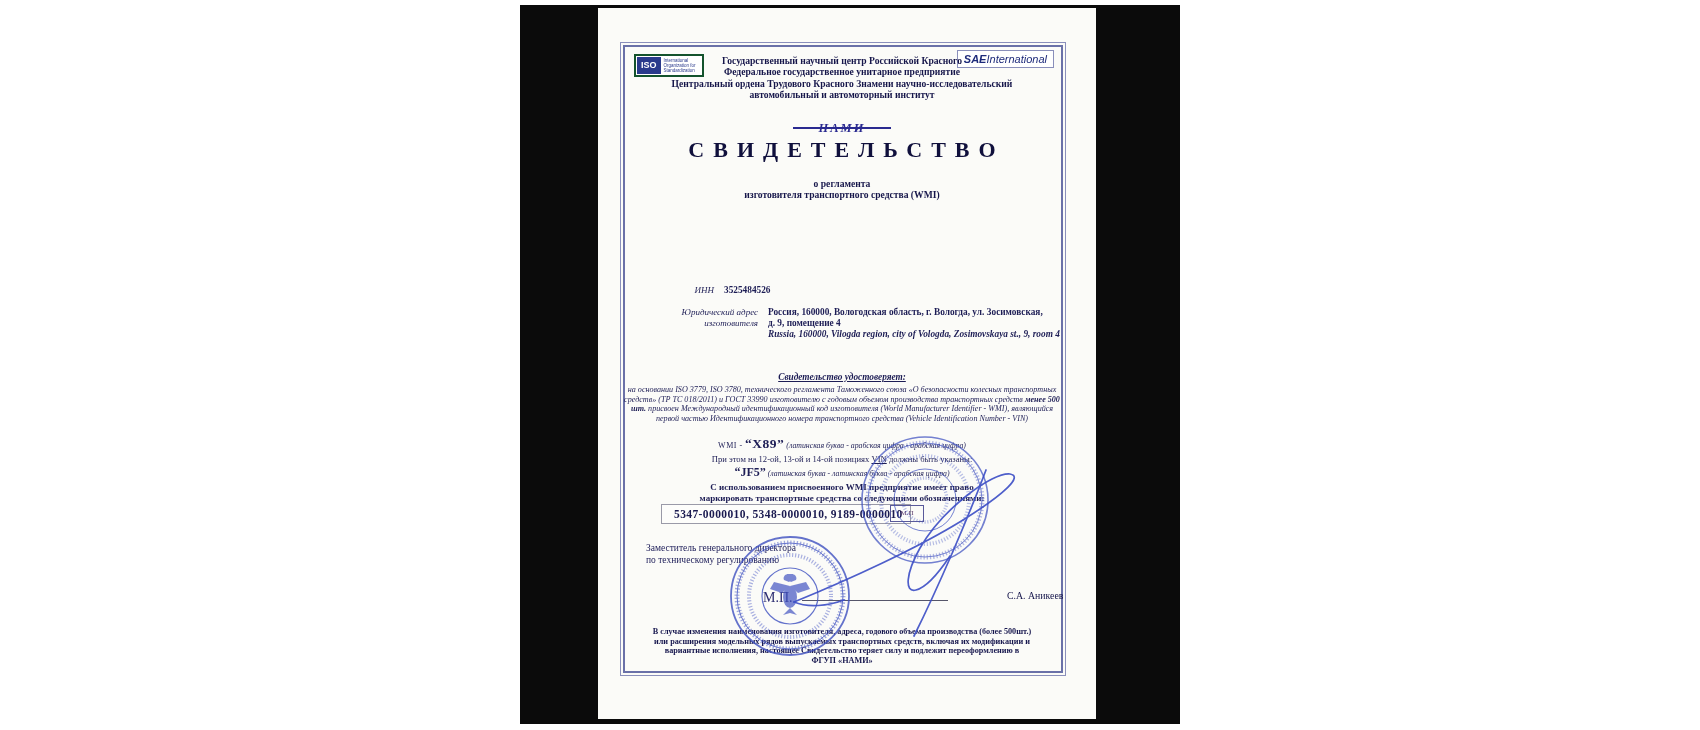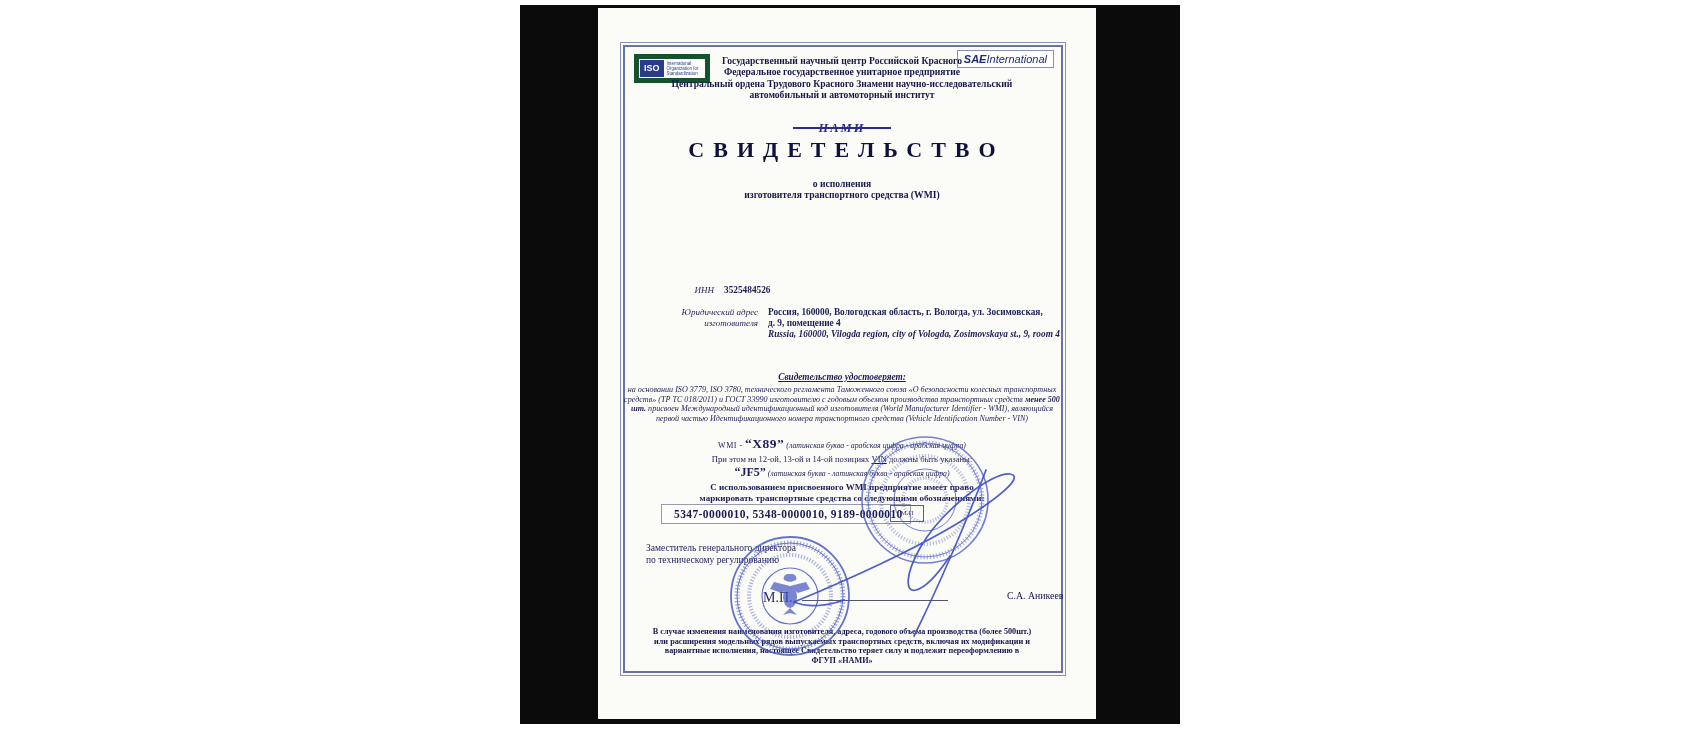--- a/index.html
+++ b/index.html
@@ -7,21 +7,21 @@
   .stage{position:absolute;left:520px;top:5px;width:660px;height:719px;background:#0b0b0b;}
   .page{position:absolute;left:78px;top:3px;width:498px;height:711px;background:#fbfbf8;}
   .frame-outer{position:absolute;left:22px;top:34px;width:440px;height:628px;
     border:1px solid #8a8fbb;padding:2px;box-sizing:content-box;}
   .frame-inner{position:absolute;inset:2px;border:2px solid #6a71a8;}
   .content{position:absolute;left:22px;top:34px;width:444px;height:632px;color:#1d1d55;}
   .abs{position:absolute;}
   .ctr{left:0;right:0;text-align:center;}
 
   
-  .iso-logo{display:flex;align-items:stretch;border:5px solid #14532d;background:#fff;padding:1px;}
+  .iso-logo{display:flex;align-items:stretch;border:2px solid #14532d;background:#fff;padding:1px;}
   .iso-box{background:#2a3a8c;color:#fff;font-weight:bold;font-size:9px;line-height:17px;
     padding:0 4px;font-family:"Liberation Sans",sans-serif;}
   .iso-cap{font-size:4.5px;line-height:5px;color:#2a3a8c;padding:1px 3px;width:34px;
     font-family:"Liberation Sans",sans-serif;}
   .sae-logo{border:1px solid #8a8fbb;background:#fff;padding:2px 6px;font-size:11px;color:#1d2a7a;
     font-family:"Liberation Sans",sans-serif;white-space:nowrap;}
   .sae-bold{font-weight:bold;font-style:italic;}
   .sae-rest{font-style:italic;}
 
   .header{font-size:9.6px;font-weight:bold;line-height:11.4px;color:#16164a;}
@@ -91,21 +91,21 @@
       <div class="abs ctr" style="top:76px;">
         <span class="nami">
           <span class="nami-line"></span>
           <span class="nami-text">НАМИ</span>
         </span>
       </div>
 
       <div class="abs ctr title" style="top:95px;">СВИДЕТЕЛЬСТВО</div>
 
       <div class="abs ctr subtitle" style="top:136px;">
-        <div>о исполнения</div>
+        <div>о регламента</div>
         <div>изготовителя транспортного средства (WMI)</div>
       </div>
 
       <div class="abs row2" style="left:0;top:243px;width:100%;">
         <div class="lblcol">ИНН</div>
         <div class="valcol">3525484526</div>
       </div>
 
       <div class="abs row2" style="left:0;top:265px;width:100%;padding-left:44px;">
         <div class="lblcol">

